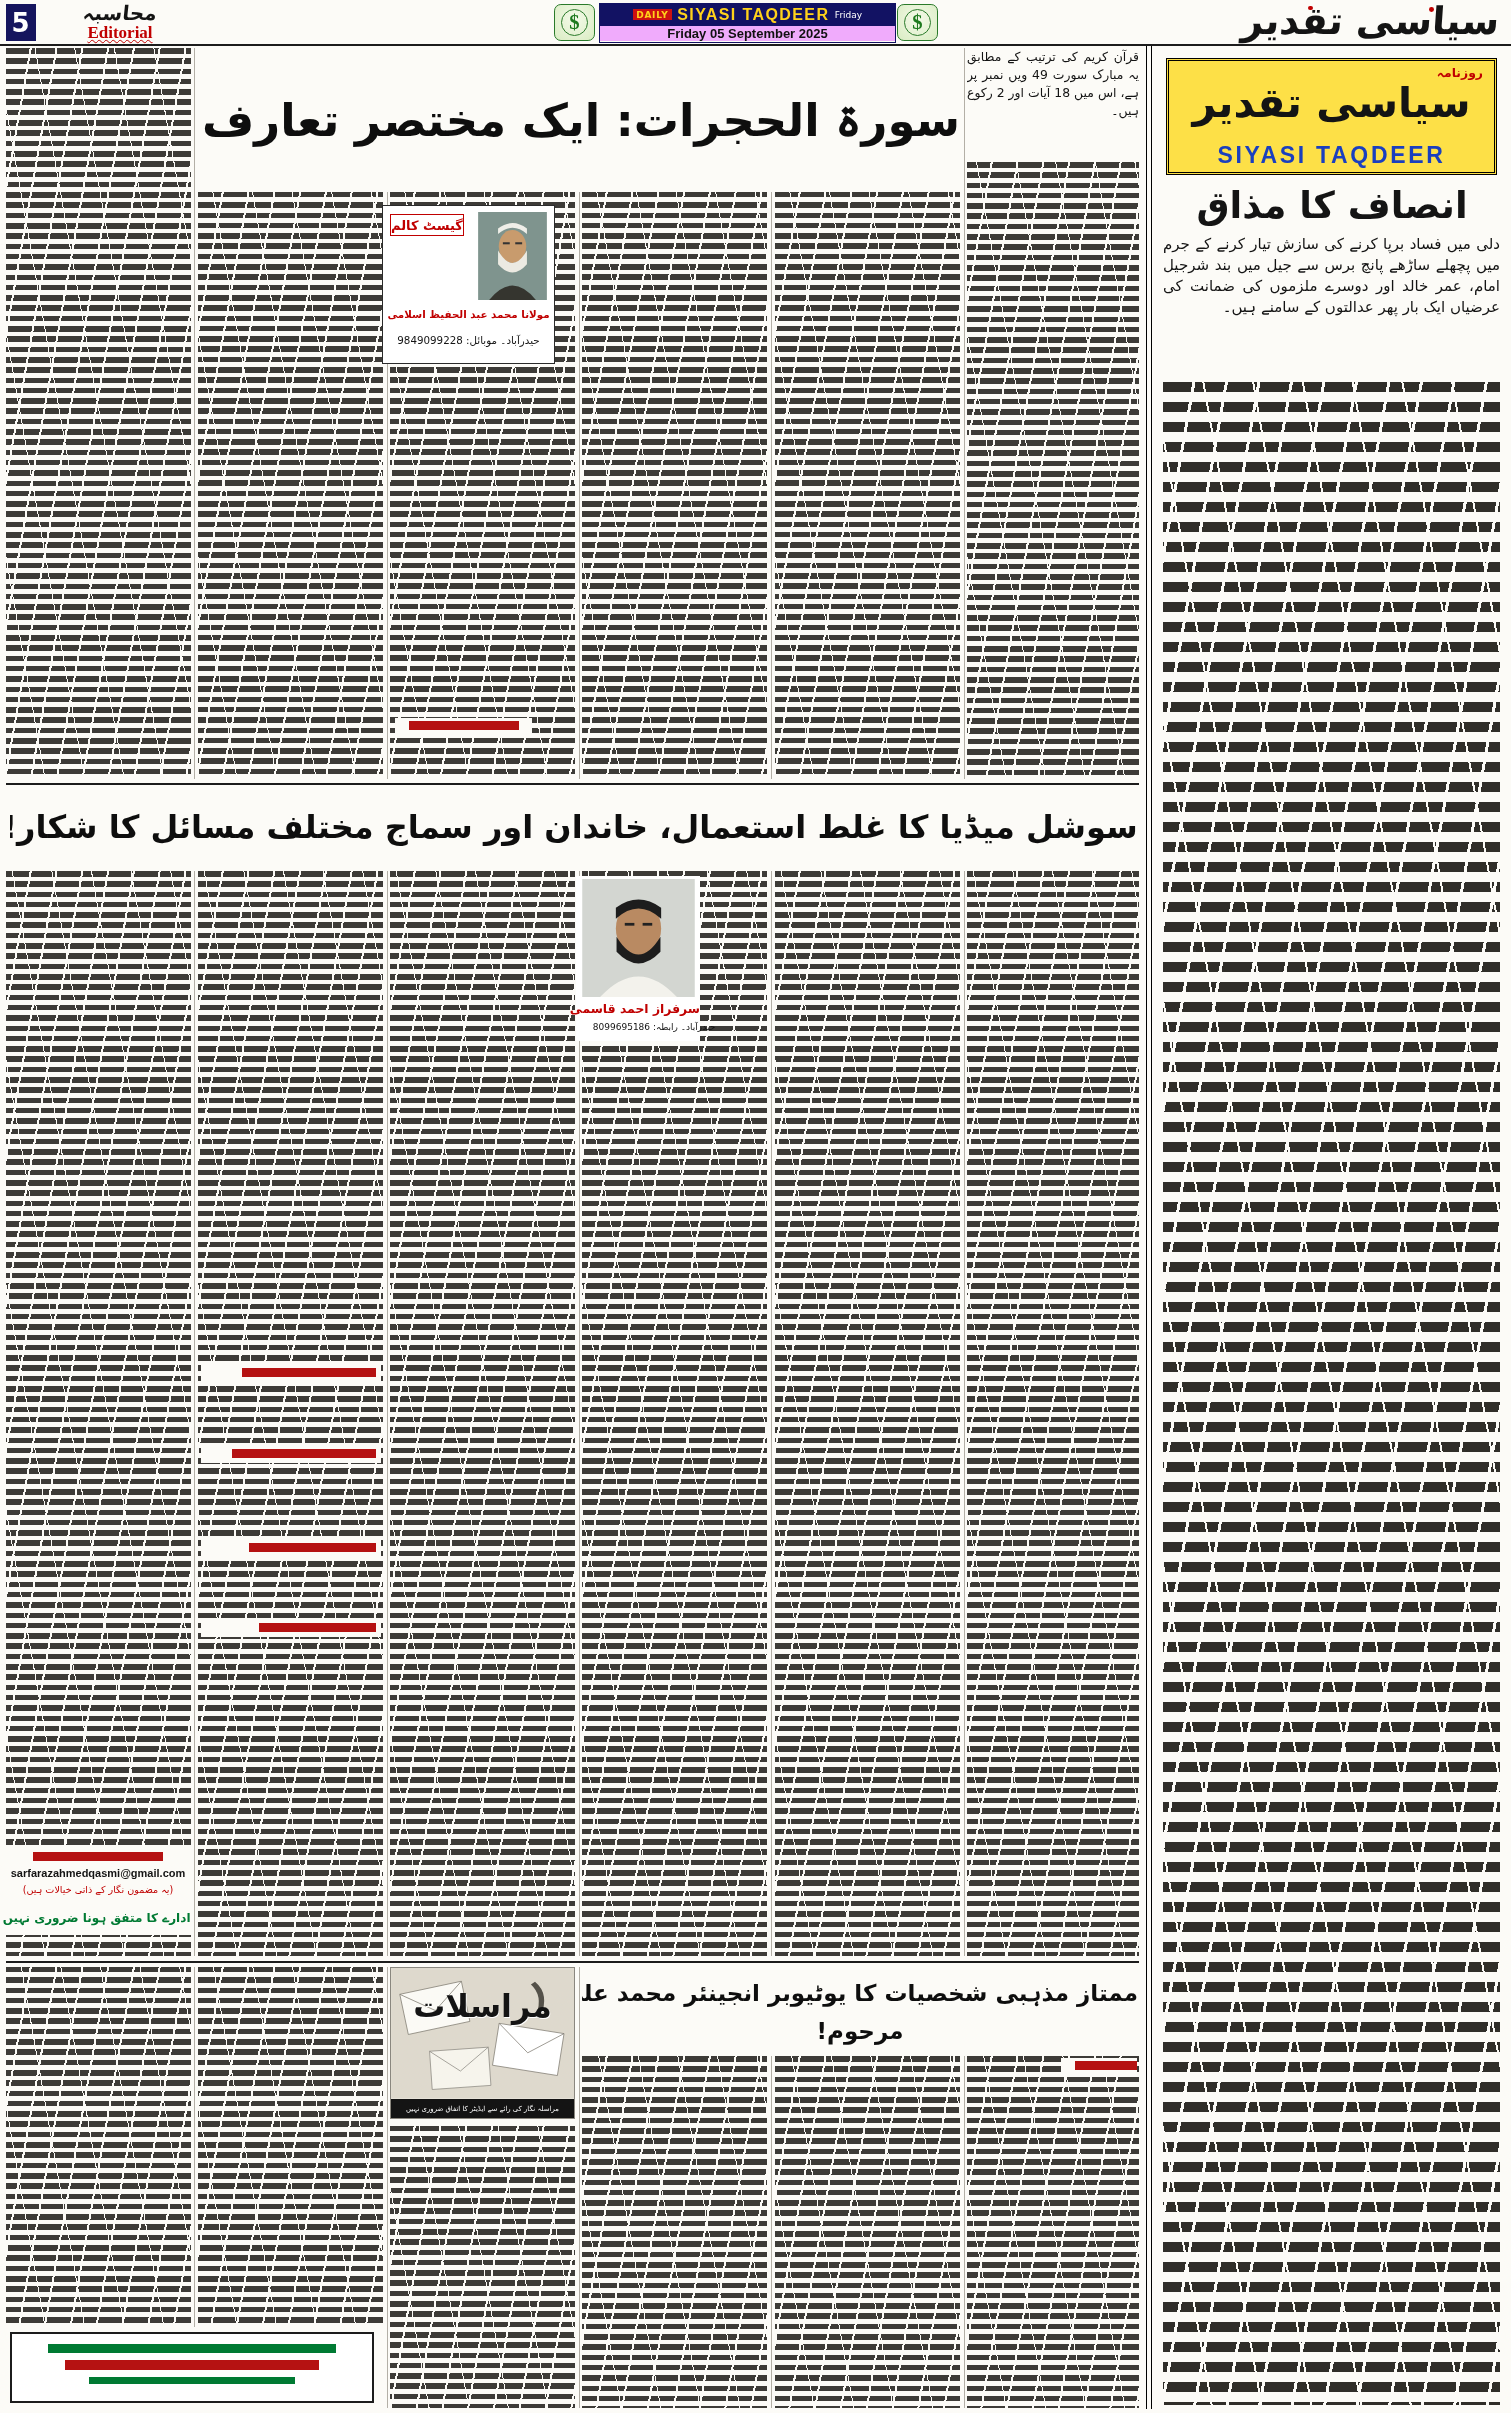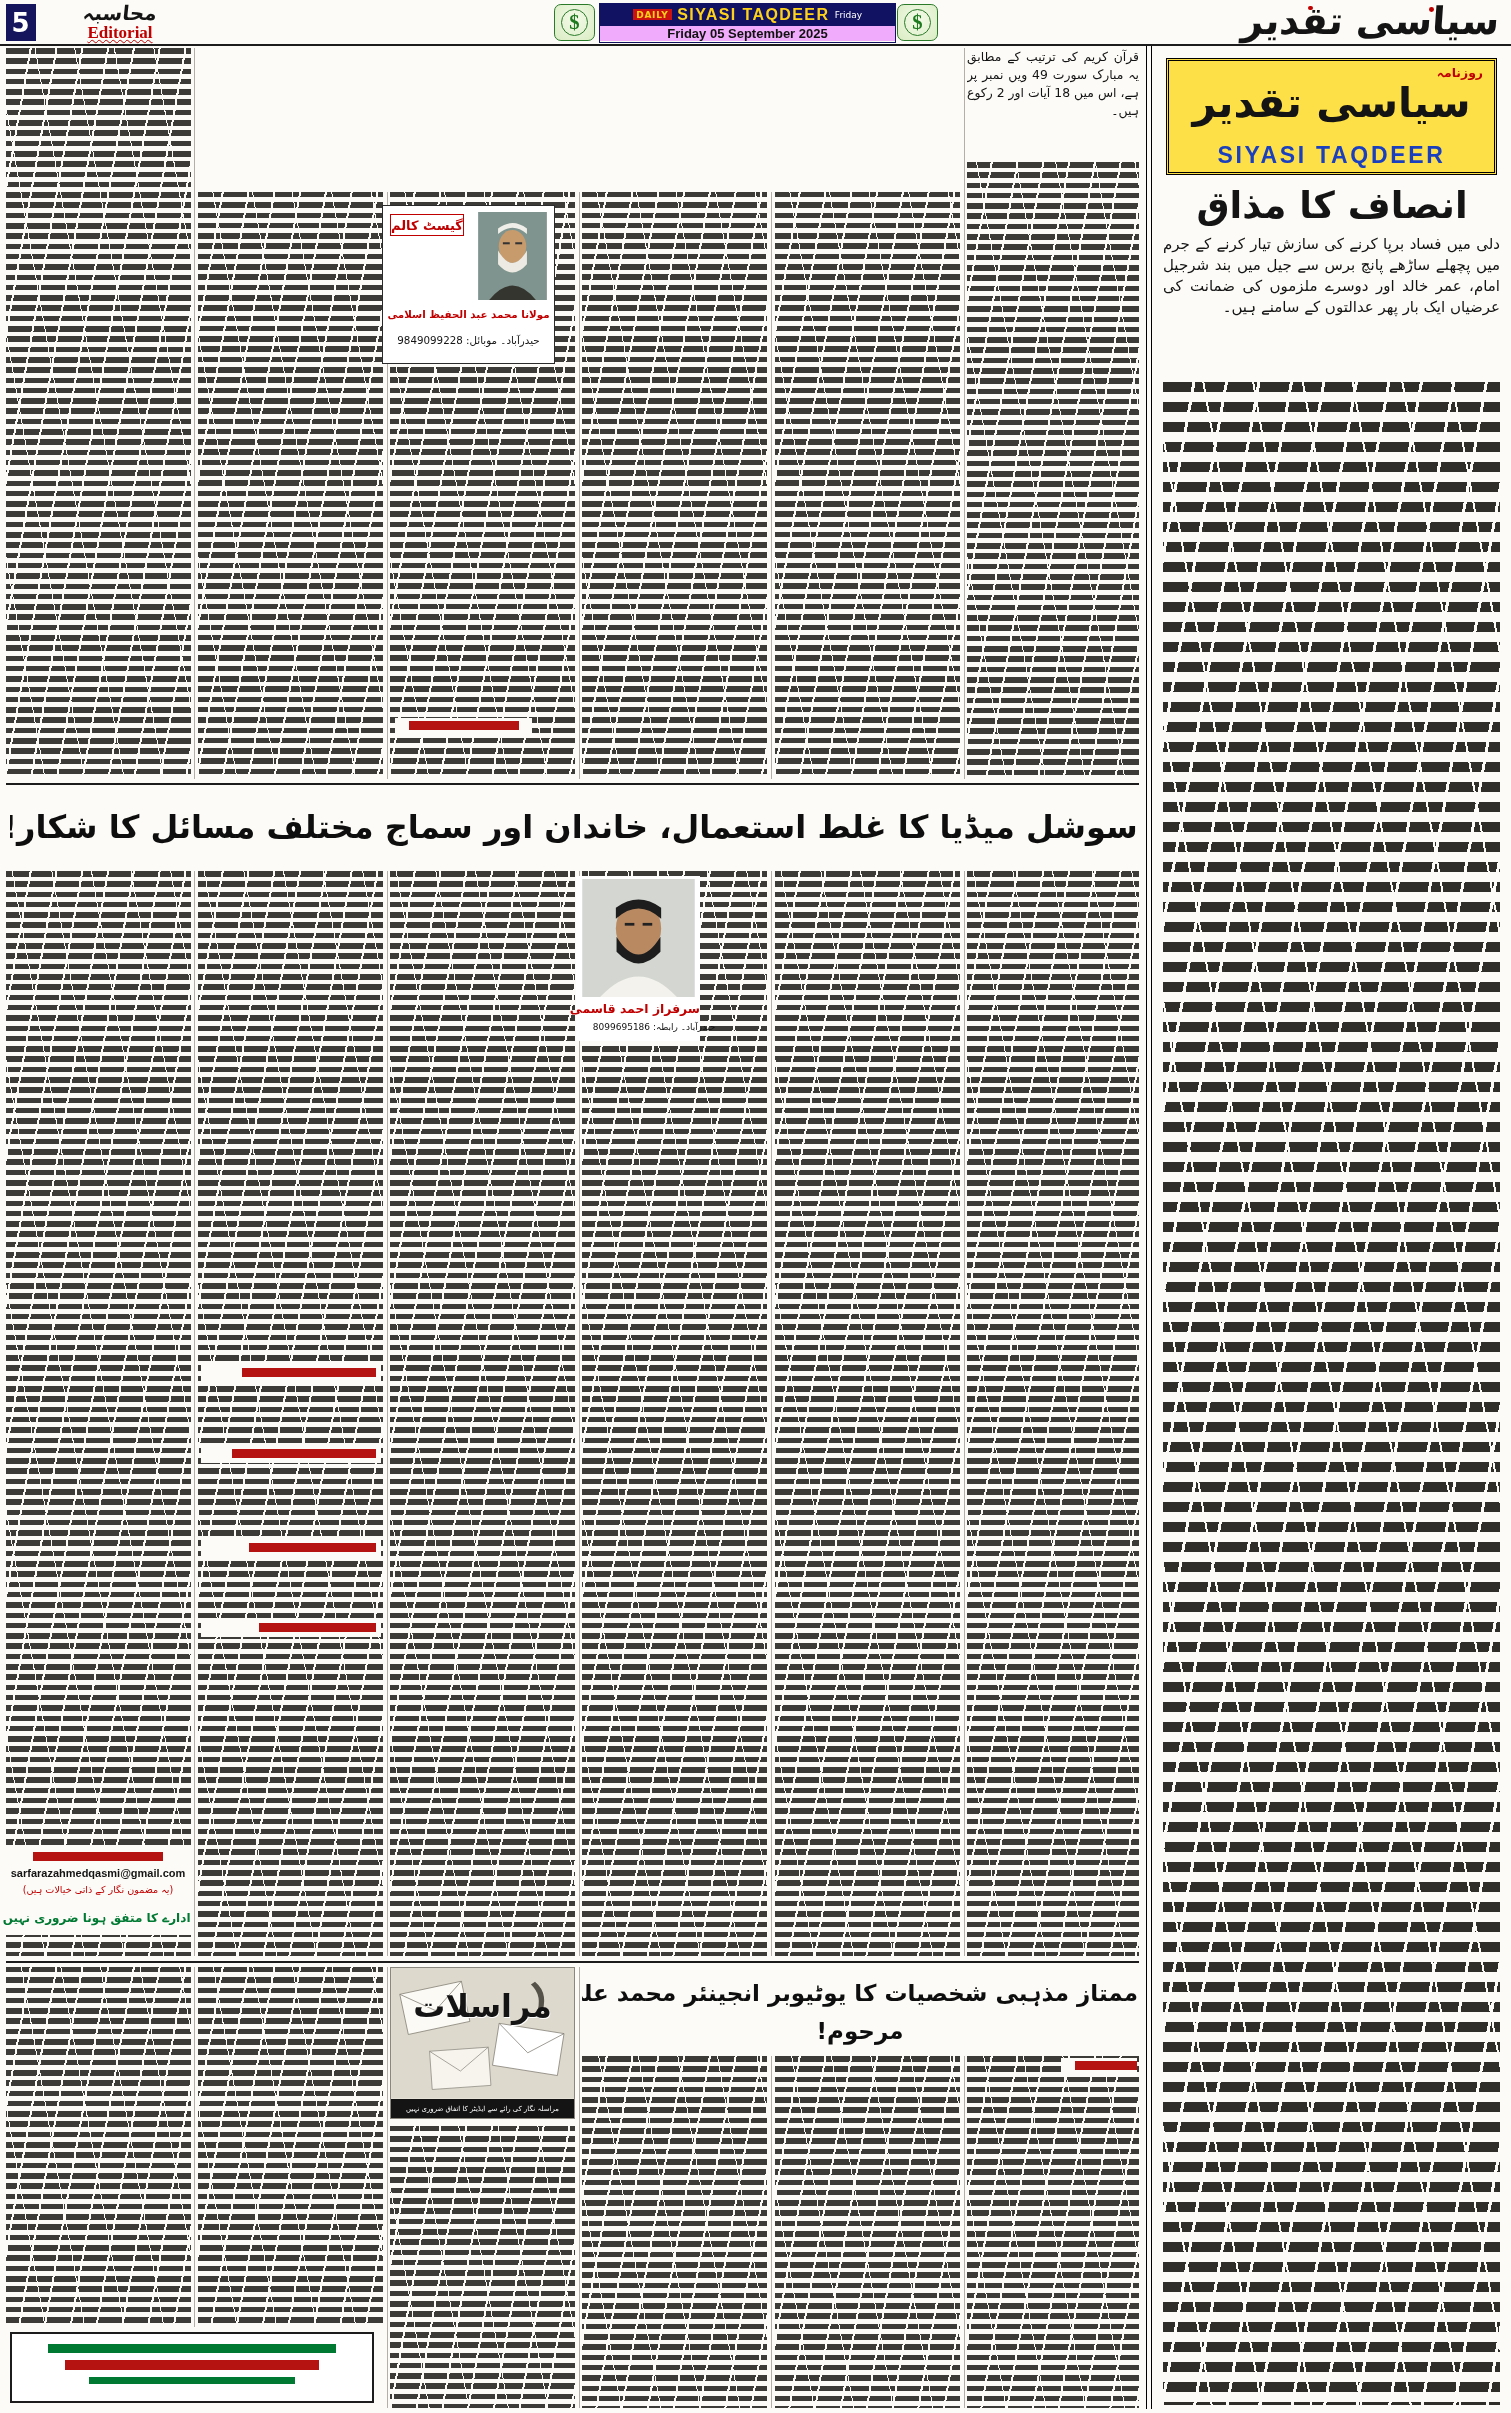--- a/index.html
+++ b/index.html
@@ -100,20 +100,21 @@
 
   <div class="abs urdu b c" style="left:1161px;top:184px;width:342px;height:44px;font-size:37px;line-height:44px">انصاف کا مذاق</div>
 
   <div class="abs urdu" style="left:1163px;top:234px;width:337px;height:137px;font-size:15px;line-height:21px;text-align:justify">دلی میں فساد برپا کرنے کی سازش تیار کرنے کے جرم میں پچھلے ساڑھے پانچ برس سے جیل میں بند شرجیل امام، عمر خالد اور دوسرے ملزموں کی ضمانت کی عرضیاں ایک بار پھر عدالتوں کے سامنے ہیں۔</div>
 
   <div class="abs sim-lg" style="left:1163px;top:382px;width:337px;height:2023px"></div>
 
   <div class="abs sim" style="left:5.5px;top:48px;width:185px;height:731px"></div>
   <div class="rule-v" style="left:194px;top:48px;height:731px"></div>
 
+  <div class="abs urdu headline c" style="left:201px;top:60px;width:760px;height:121px;font-size:45px;line-height:121px">سورۃ الحجرات: ایک مختصر تعارف</div>
 
   <div class="abs sim" style="left:198px;top:192px;width:185px;height:587px"></div>
   <div class="rule-v" style="left:387px;top:192px;height:587px"></div>
   <div class="abs sim" style="left:390px;top:192px;width:185px;height:587px"></div>
   <div class="rule-v" style="left:579px;top:192px;height:587px"></div>
   <div class="abs sim" style="left:582px;top:192px;width:185px;height:587px"></div>
   <div class="rule-v" style="left:771px;top:192px;height:587px"></div>
   <div class="abs sim" style="left:775px;top:192px;width:185px;height:587px"></div>
   <div class="rule-v" style="left:964px;top:48px;height:731px"></div>
 

